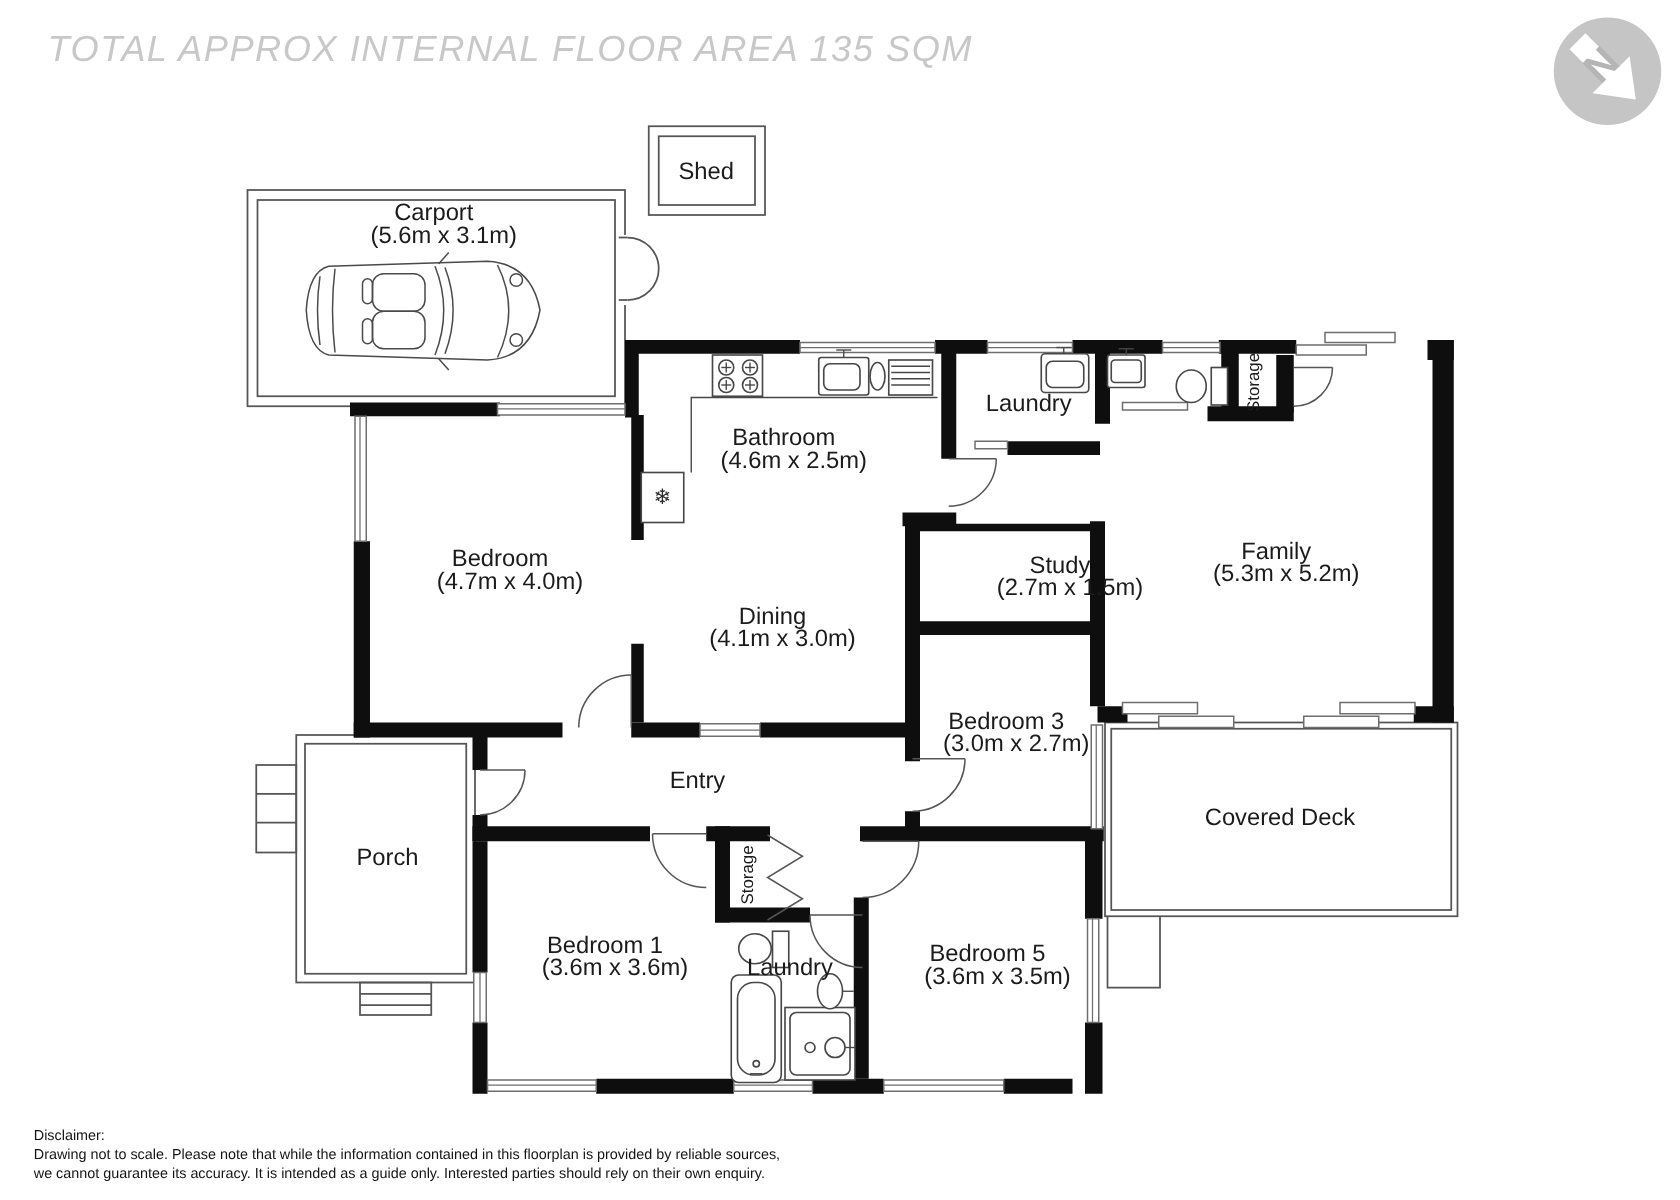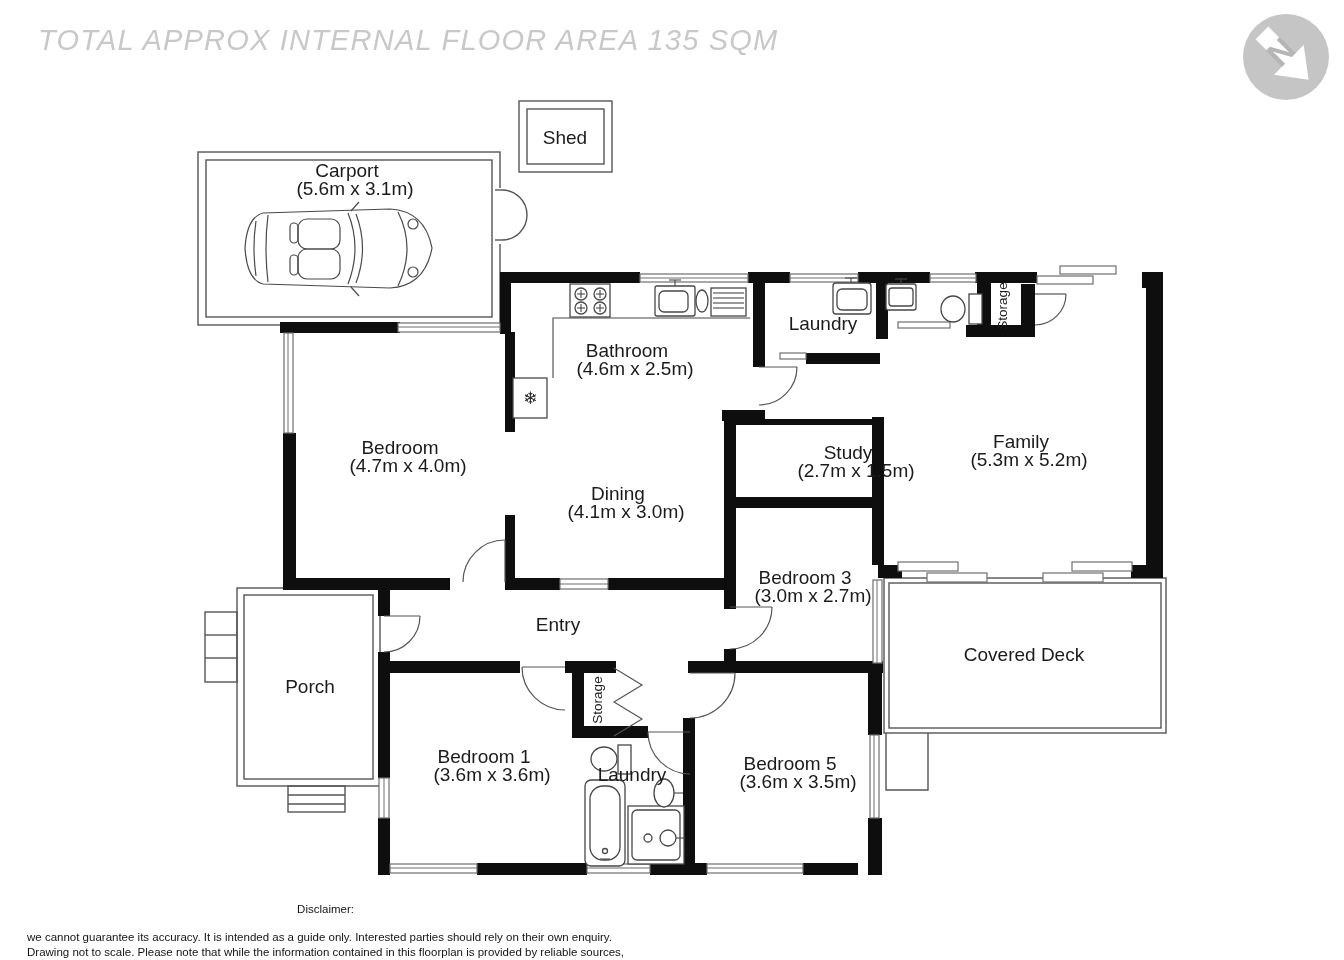--- a/index.html
+++ b/index.html
@@ -17,21 +17,21 @@
   .car{fill:none;stroke:#4a4a4a;stroke-width:1.2;}
   .page-title{position:absolute;left:38px;top:24px;font-size:29px;font-weight:500;
       letter-spacing:1.2px;color:#c8c8c8;white-space:nowrap;font-style:italic;}
   .room-label{position:absolute;transform:translate(-50%,-50%);text-align:center;
       color:#1b1b1b;font-size:19px;line-height:18px;white-space:nowrap;}
   .room-label .rd{font-size:19px;margin-left:16px;}
   .room-label.vertical{transform:translate(-50%,-50%) rotate(-90deg);font-size:13.5px;}
   .fridge-symbol{position:absolute;transform:translate(-50%,-50%);font-family:"DejaVu Sans",sans-serif;
       font-size:17px;color:#2b2b2b;}
   .disclaimer{position:absolute;left:27px;top:902px;color:#141414;font-size:11.5px;line-height:15px;}
-  .disclaimer .dh{margin-bottom:13px;text-align:center;}
+  .disclaimer .dh{margin-bottom:0;}
 </style>
 </head>
 <body>
 
 <div id="stage">
 
   <svg id="plan-svg" width="1344" height="960" viewBox="0 0 1344 960">
 
     <g>
       <rect class="tl" x="198" y="152" width="302" height="173"></rect>
@@ -362,17 +362,17 @@
 
   <div class="room-label" style="left:790px;top:773px">
     <div class="rn">Bedroom 5</div>
     <div class="rd">(3.6m x 3.5m)</div>
   </div>
 
   <span class="fridge-symbol" style="left:530px;top:398px">❄</span>
 
   <div class="disclaimer">
     <div class="dh">Disclaimer:</div>
+    <div>Drawing not to scale. Please note that while the information contained in this floorplan is provided by reliable sources,</div>
     <div>we cannot guarantee its accuracy. It is intended as a guide only. Interested parties should rely on their  own enquiry.</div>
-    <div>Drawing not to scale. Please note that while the information contained in this floorplan is provided by reliable sources,</div>
   </div>
 
 </div>
 
 </body></html>

